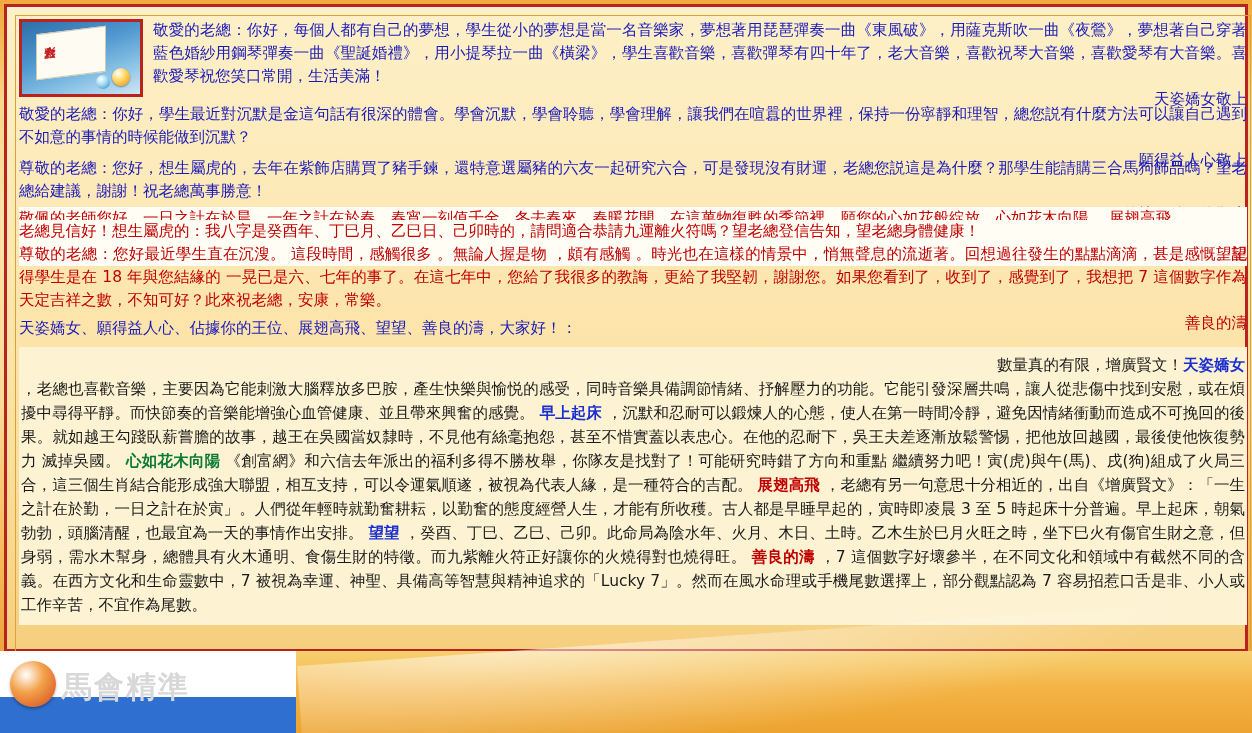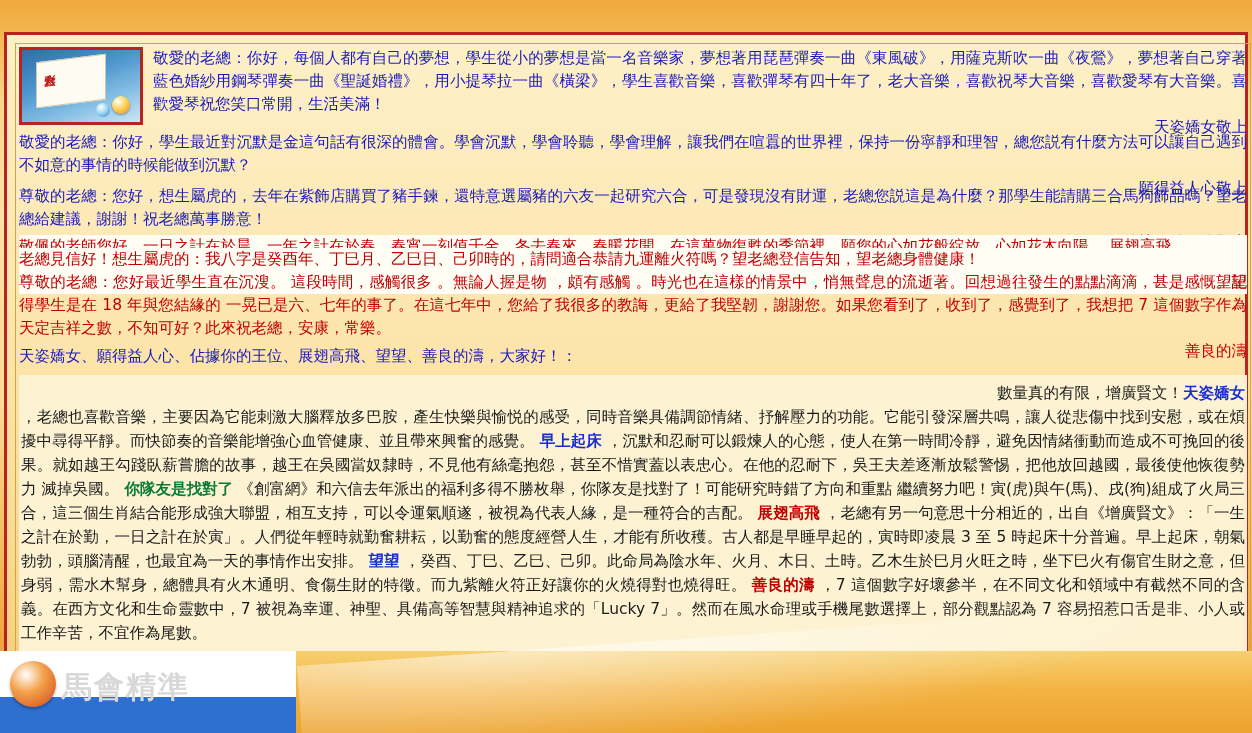--- a/index.html
+++ b/index.html
@@ -23,21 +23,20 @@
       linear-gradient(180deg,#f0a93c 0%, #f3bb58 6%, #f7d98d 14%, #f9e4a8 30%, #f8dc97 55%, #f3b955 78%, #e98f2a 100%);
   }
   
   .outer-frame {
     position: absolute;
     left: 4px; top: 4px;
     width: 1244px; height: 648px;
     border: 3px solid #b8231f;
     box-sizing: border-box;
     background: linear-gradient(180deg,#fdf0c8 0%, #fde8b4 35%, #fbdf9d 70%, #f6cf7e 100%);
-    margin-top: 28px;
   }
   .inner-frame {
     position: absolute;
     left: 8px; top: 8px;
     width: 1236px; height: 640px;
     border: 1px solid #d8a33a;
     box-sizing: border-box;
   }
 
   
@@ -259,21 +258,21 @@
       </div>
     </div>
 
     <div class="article" style="top:340px;">
       <span class="lead">
         <span>數量真的有限，增廣賢文！</span><span class="kw-blue">天姿嬌女</span>
       </span>
       <span>，老總也喜歡音樂，主要因為它能刺激大腦釋放多巴胺，產生快樂與愉悦的感受，同時音樂具備調節情緒、抒解壓力的功能。它能引發深層共鳴，讓人從悲傷中找到安慰，或在煩擾中尋得平靜。而快節奏的音樂能增強心血管健康、並且帶來興奮的感覺。</span>
       <span class="kw-blue">早上起床</span>
       <span>，沉默和忍耐可以鍛煉人的心態，使人在第一時間冷靜，避免因情緒衝動而造成不可挽回的後果。就如越王勾踐臥薪嘗膽的故事，越王在吳國當奴隸時，不見他有絲毫抱怨，甚至不惜實蓋以表忠心。在他的忍耐下，吳王夫差逐漸放鬆警惕，把他放回越國，最後使他恢復勢力 滅掉吳國。</span>
-      <span class="kw-green">你隊友是找對了</span>
+      <span class="kw-green">心如花木向陽</span>
       <span>《創富網》和六信去年派出的福利多得不勝枚舉，你隊友是找對了！可能研究時錯了方向和重點 繼續努力吧！寅(虎)與午(馬)、戌(狗)組成了火局三合，這三個生肖結合能形成強大聯盟，相互支持，可以令運氣順遂，被視為代表人緣，是一種符合的吉配。</span>
       <span class="kw-red">展翅高飛</span>
       <span>，老總有另一句意思十分相近的，出自《增廣賢文》：「一生之計在於勤，一日之計在於寅」。人們從年輕時就勤奮耕耘，以勤奮的態度經營人生，才能有所收穫。古人都是早睡早起的，寅時即凌晨 3 至 5 時起床十分普遍。早上起床，朝氣勃勃，頭腦清醒，也最宜為一天的事情作出安排。</span>
       <span class="kw-blue">望望</span>
       <span>，癸酉、丁巳、乙巳、己卯。此命局為陰水年、火月、木日、土時。乙木生於巳月火旺之時，坐下巳火有傷官生財之意，但身弱，需水木幫身，總體具有火木通明、食傷生財的特徵。而九紫離火符正好讓你的火燒得對也燒得旺。</span>
       <span class="kw-red">善良的濤</span>
       <span>，7 這個數字好壞參半，在不同文化和領域中有截然不同的含義。在西方文化和生命靈數中，7 被視為幸運、神聖、具備高等智慧與精神追求的「Lucky 7」。然而在風水命理或手機尾數選擇上，部分觀點認為 7 容易招惹口舌是非、小人或工作辛苦，不宜作為尾數。</span>
     </div>
   </div>
 

